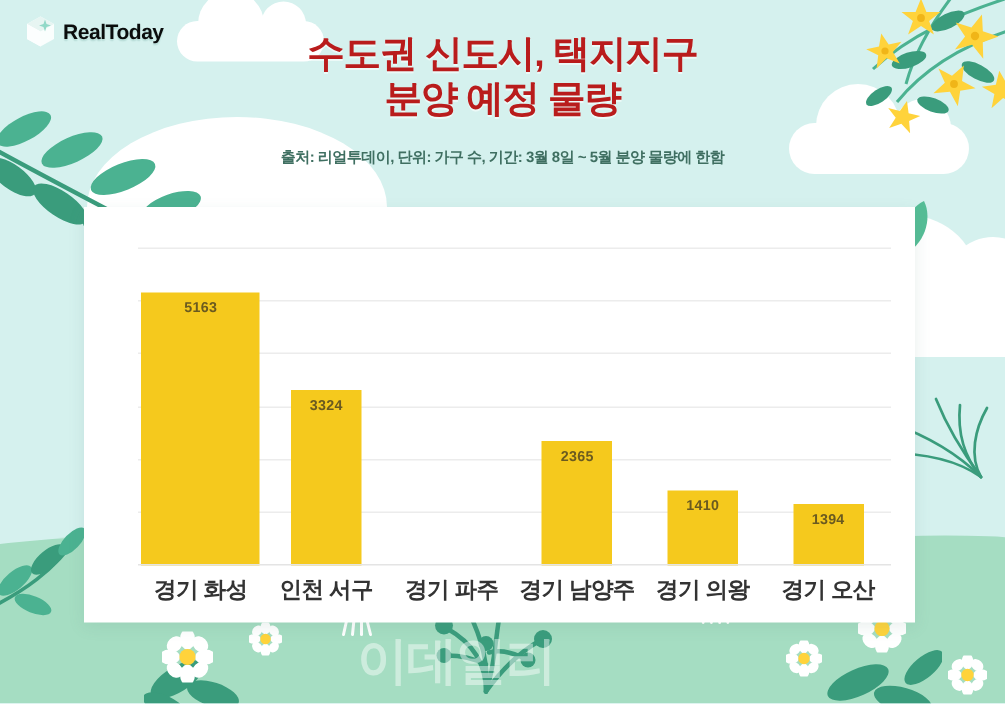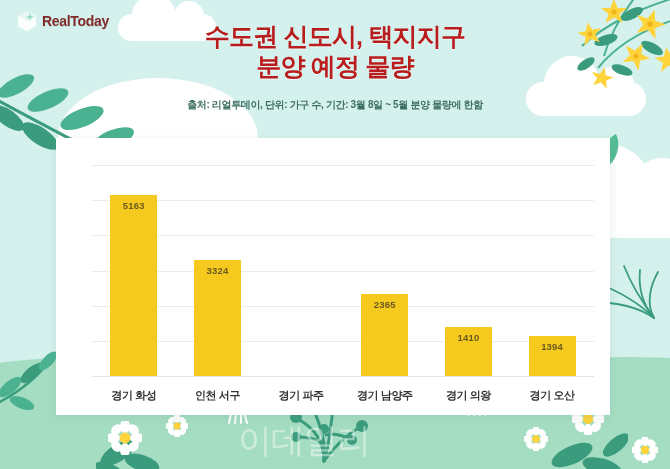--- a/index.html
+++ b/index.html
@@ -62,21 +62,21 @@
   .sparkle{position:absolute;}
   #sparkle-1{left:226px;bottom:44px;}
   #sparkle-2{right:182px;bottom:52px;}
   
   #logo{
     position:absolute;left:16px;top:10px;
     display:flex;align-items:center;gap:4px;
     opacity:.95;
   }
   #logo .logo-text{
-    color:#7f1d1d;font-size:14px;font-weight:bold;letter-spacing:-.3px;
+    color:#000000;font-size:14px;font-weight:bold;letter-spacing:-.3px;
     text-shadow:0 1px 1px rgba(120,175,165,.35);
   }
   #title-block{
     position:absolute;left:0;right:0;top:22px;text-align:center;
   }
   #title-block .tline{
     color:#b91c1c;font-size:25px;font-weight:bold;line-height:1.18;
     letter-spacing:-.8px;
     text-shadow:0 1px 0 rgba(255,255,255,.55);
     font-family:"Liberation Sans","DejaVu Sans",sans-serif;
@@ -109,30 +109,30 @@
   .bar{
     width:47px;background:#f5c91d;position:relative;
     display:flex;justify-content:center;
   }
   .bar-value{
     position:absolute;top:5px;left:0;right:0;text-align:center;
     color:#6a5a20;font-size:9.5px;font-weight:bold;letter-spacing:.2px;
   }
   .cat-label{
     position:absolute;bottom:-26px;left:0;right:0;text-align:center;
-    color:#333333;font-size:11px;font-weight:bold;letter-spacing:-.4px;
+    color:#333333;font-size:15px;font-weight:bold;letter-spacing:-.4px;
     white-space:nowrap;
   }
   #axis-baseline{
     position:absolute;left:0;right:0;bottom:0;height:1px;background:#e4e4e4;
   }
   
   #watermark{
     position:absolute;left:238px;top:418px;
-    color:rgba(255,255,255,.45);font-size:34px;font-weight:normal;
+    color:rgba(255,255,255,.45);font-size:34px;font-weight:bold;
     letter-spacing:-1px;user-select:none;
   }
 </style>
 </head>
 <body>
 
 <div id="infographic">
 
   <div class="sky"></div>
   <div id="cloud-left-big" class="cloud"></div>
@@ -363,21 +363,21 @@
       <div id="gridlines">
           <div class="gridline" style="bottom: 16.6667%;"></div>
           <div class="gridline" style="bottom: 33.3333%;"></div>
           <div class="gridline" style="bottom: 50%;"></div>
           <div class="gridline" style="bottom: 66.6667%;"></div>
           <div class="gridline" style="bottom: 83.3333%;"></div>
           <div class="gridline" style="bottom: 100%;"></div>
         </div>
       <div id="bars">
           <div class="bar-col">
-            <div class="bar" style="height: 86.05%; background: rgb(245, 201, 29);">
+            <div class="bar" style="height: 86.05%; background: rgb(245, 201, 29); padding-left: 32px;">
               <span class="bar-value">5163</span>
             </div>
             <span class="cat-label">경기 화성</span>
           </div>
           <div class="bar-col">
             <div class="bar" style="height: 55.4%; background: rgb(245, 201, 29);">
               <span class="bar-value">3324</span>
             </div>
             <span class="cat-label">인천 서구</span>
           </div>

